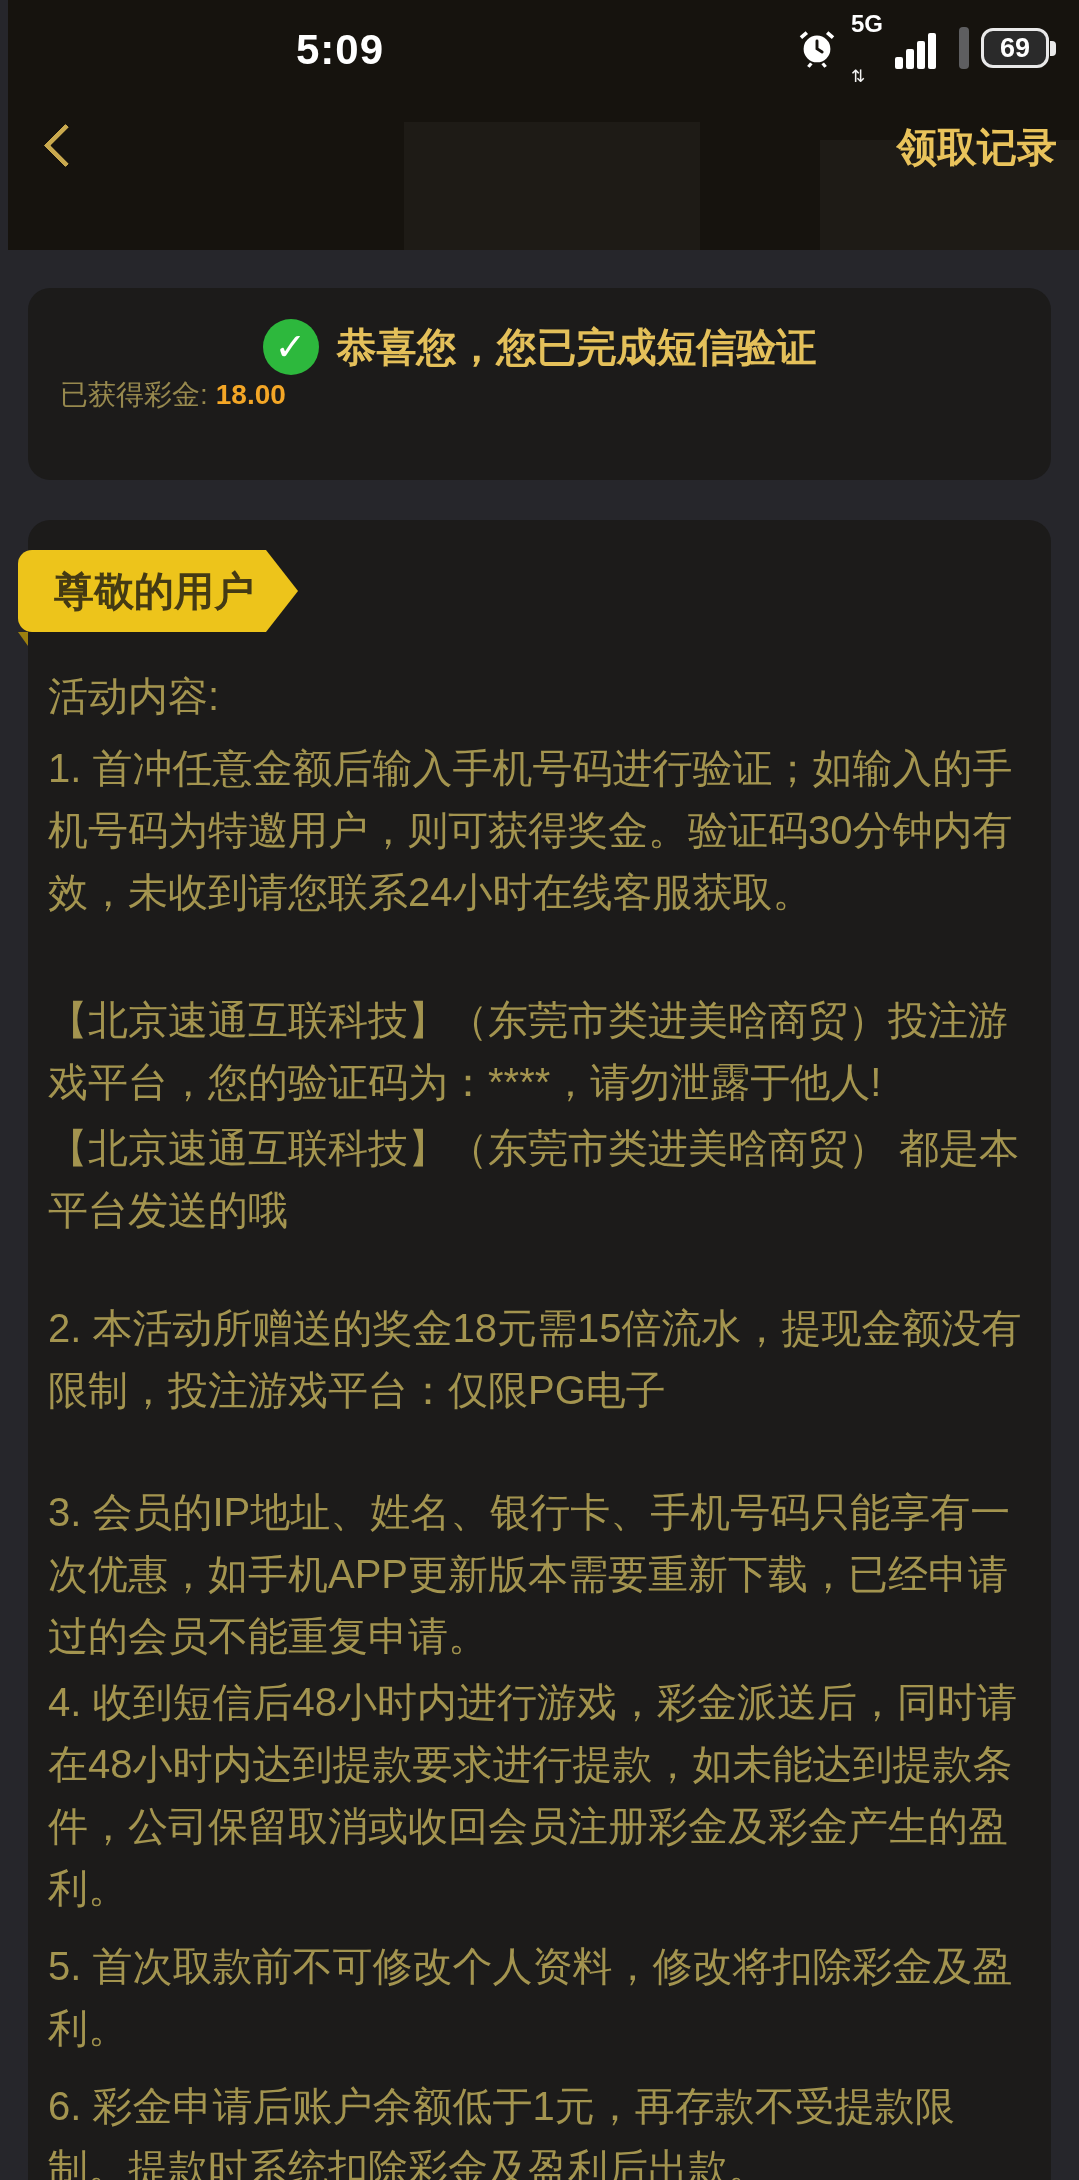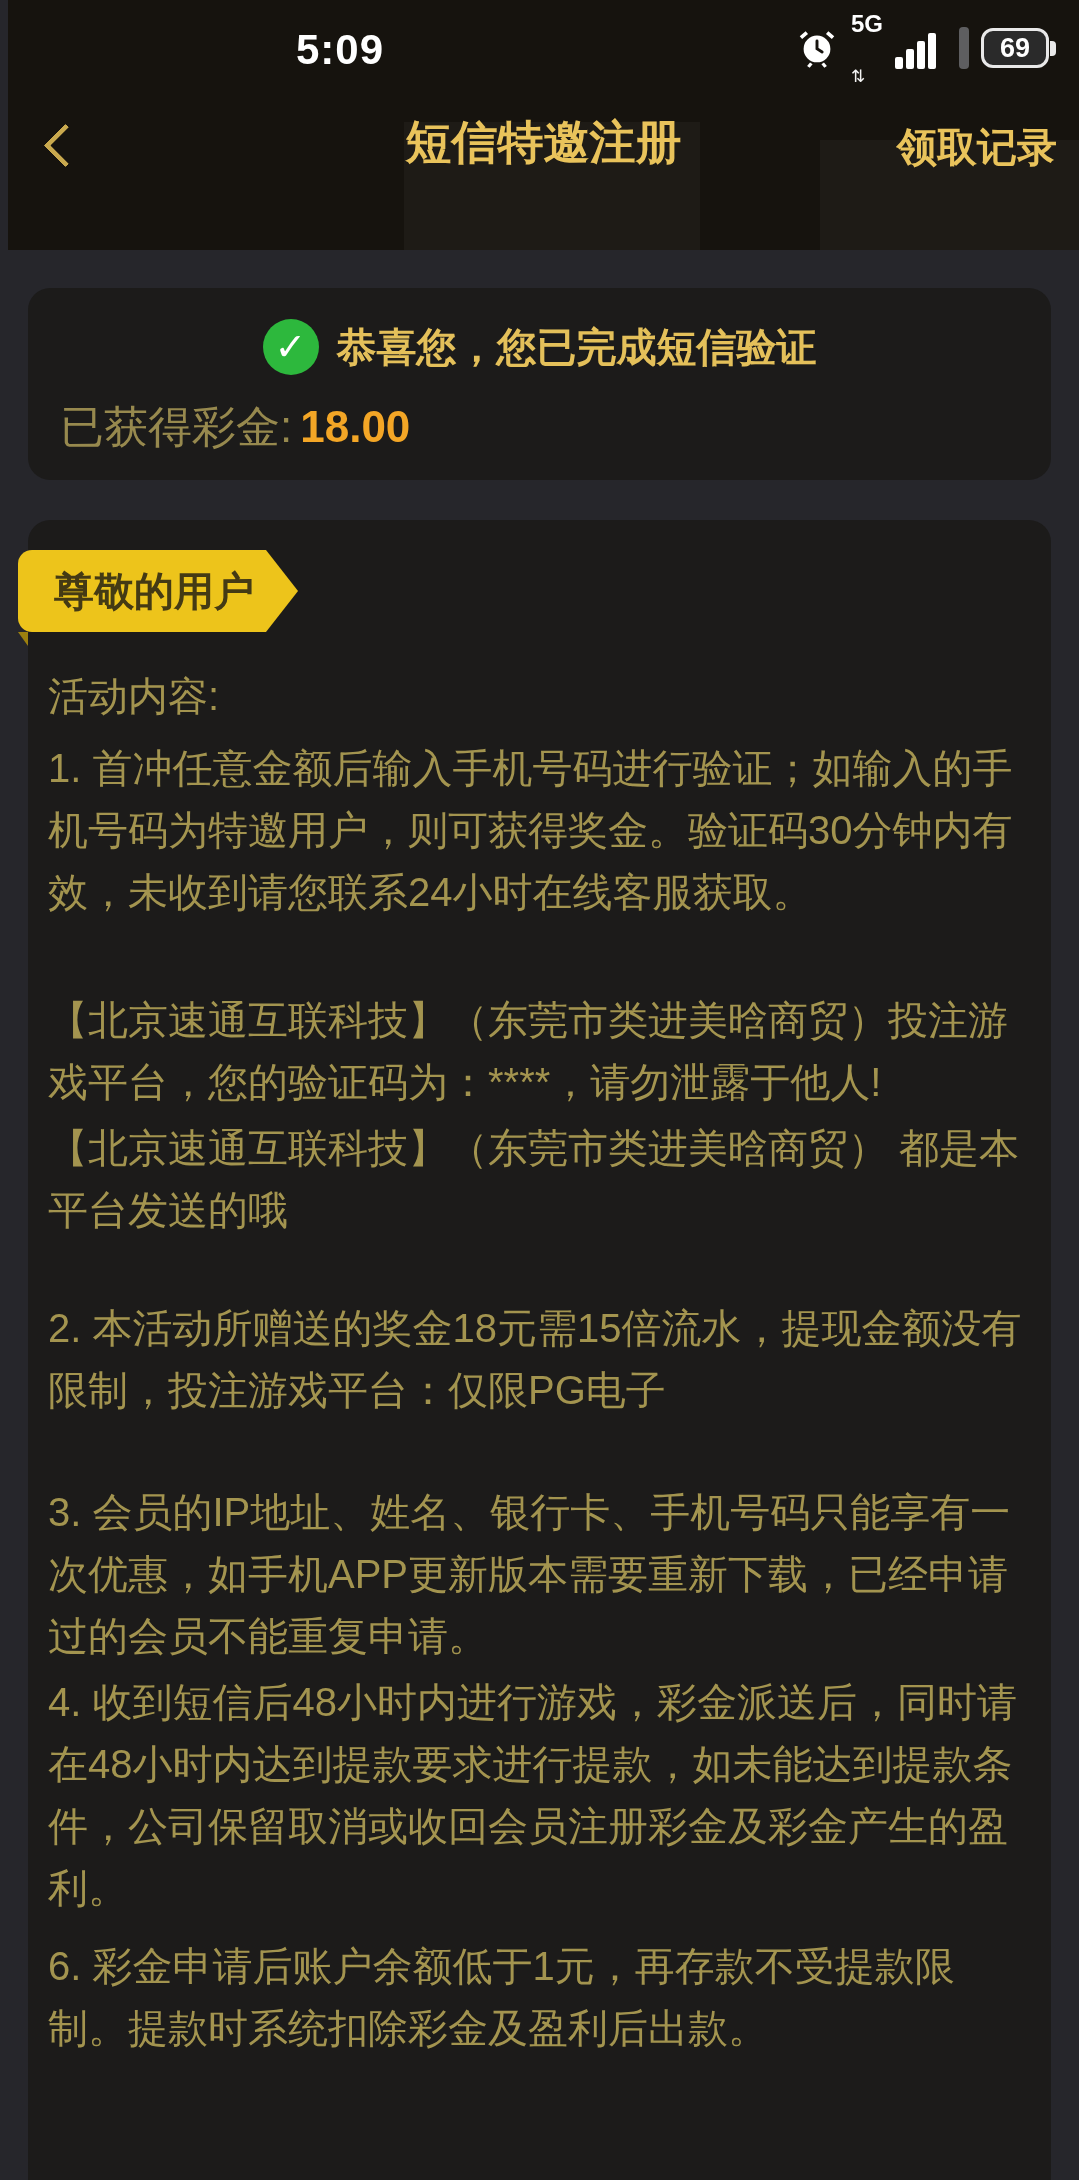--- a/index.html
+++ b/index.html
@@ -27,21 +27,21 @@
   .nav-title{position:absolute;left:0;right:0;top:16px;text-align:center;font-size:46px;font-weight:700;color:#e9c35b;}
   .nav-action{position:absolute;right:22px;top:24px;font-size:40px;font-weight:600;color:#e9c35b;cursor:pointer;}
   
   .page{position:absolute;top:250px;left:0;right:0;height:1930px;background:#26262b;}
   .card{margin:0 28px;background:#1c1b1a;border-radius:22px;}
   
   .card1{margin-top:38px;height:192px;box-sizing:border-box;padding:30px 32px 0;}
   .check-row{display:flex;justify-content:center;align-items:center;gap:18px;height:58px;}
   .check-circle{width:56px;height:56px;border-radius:50%;background:#2db83d;color:#ffffff;display:flex;align-items:center;justify-content:center;font-size:38px;font-weight:700;flex:0 0 auto;}
   .check-text{font-size:40px;font-weight:600;color:#e4c05a;}
-  .bonus-row{margin-top:22px;font-size:44px;color:#97894e;}
+  .bonus-row{font-size:28px;color:#97894e;}
   .bonus-amount{color:#f3a626;font-weight:700;margin-left:8px;}
   
   .card2{margin-top:40px;position:relative;height:1720px;}
   .ribbon{position:absolute;left:-10px;top:30px;height:82px;background:#edc41b;border-radius:14px 0 0 14px;display:flex;align-items:center;padding:0 12px 0 36px;font-size:40px;font-weight:700;color:#443a14;}
   .ribbon::after{content:"";position:absolute;right:-32px;top:0;width:0;height:0;border-top:41px solid transparent;border-bottom:41px solid transparent;border-left:32px solid #edc41b;}
   .ribbon-fold{position:absolute;left:-10px;top:112px;width:10px;height:14px;background:#9c800f;clip-path:polygon(0 0,100% 0,100% 100%);}
   .rules{padding:145px 22px 0 20px;}
   .rules p{margin:0;font-size:40px;line-height:62px;color:#a3944f;text-align:left;}
   .mb-head{margin-bottom:10px !important;}
   .mb-xl{margin-bottom:66px !important;}
@@ -82,21 +82,20 @@
       <span class="battery">
         <span>69</span>
       </span>
     </div>
   </div>
 
   <div class="navbar">
     <div class="title-bg"></div>
     <div class="action-bg"></div>
     <div class="back"></div>
-    <div class="nav-title">短信特邀注册</div>
     <div class="nav-action">领取记录</div>
   </div>
 </div>
 
 <div class="page">
 
   <div class="card card1">
     <div class="check-row">
       <span class="check-circle">✓</span>
       <span class="check-text">恭喜您，您已完成短信验证</span>
@@ -113,17 +112,18 @@
     <div class="ribbon-fold"></div>
 
     <div class="rules">
       <p class="mb-head">活动内容:</p>
       <p class="mb-xl">1. 首冲任意金额后输入手机号码进行验证；如输入的手机号码为特邀用户，则可获得奖金。验证码30分钟内有效，未收到请您联系24小时在线客服获取。</p>
       <p class="mb-xs">【北京速通互联科技】（东莞市类进美晗商贸）投注游戏平台，您的验证码为：****，请勿泄露于他人!</p>
       <p class="mb-lg">【北京速通互联科技】（东莞市类进美晗商贸） 都是本平台发送的哦</p>
       <p class="mb-lg2">2. 本活动所赠送的奖金18元需15倍流水，提现金额没有限制，投注游戏平台：仅限PG电子</p>
       <p class="mb-xs">3. 会员的IP地址、姓名、银行卡、手机号码只能享有一次优惠，如手机APP更新版本需要重新下载，已经申请过的会员不能重复申请。</p>
       <p class="mb-md">4. 收到短信后48小时内进行游戏，彩金派送后，同时请在48小时内达到提款要求进行提款，如未能达到提款条件，公司保留取消或收回会员注册彩金及彩金产生的盈利。</p>
+      <p class="mb-md">5. 首次取款前不可修改个人资料，修改将扣除彩金及盈利。</p>
       <p class="mb-md">6. 彩金申请后账户余额低于1元，再存款不受提款限制。提款时系统扣除彩金及盈利后出款。</p>
 
     </div>
   </div>
 </div>
 
 </body></html>

